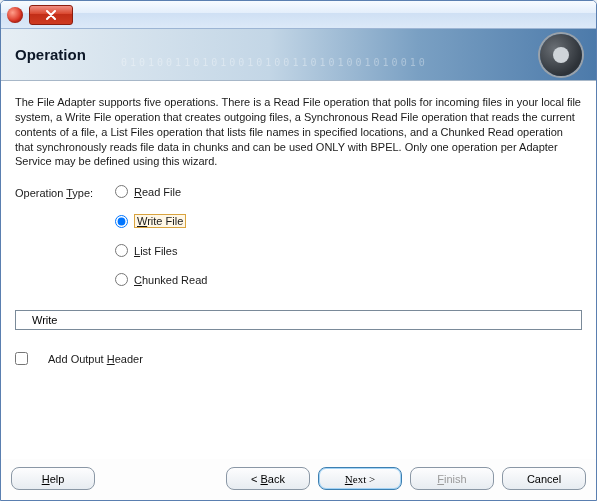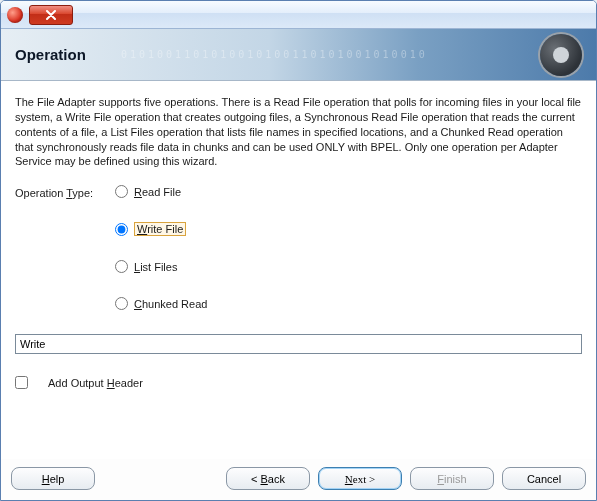--- a/index.html
+++ b/index.html
@@ -80,49 +80,49 @@
     position:relative;
     box-shadow: 0 0 0 2px #9aa2aa;
     margin-right:8px;
   }
   .gear::before{
     content:"";position:absolute;inset:13px;border-radius:50%;
     background:#cfd4d9;
   }
   .digits {
     position:absolute;
-    right:0;bottom:20px;left:120px;
+    right:0;bottom:12px;left:120px;
     color: rgba(255,255,255,0.35);
     font-family: monospace;
     font-size:10px;
     letter-spacing:3px;
     white-space:nowrap;
     overflow:hidden;
   }
   .content {
     flex:1;
     background:#fff;
     padding: 14px 14px 8px 14px;
     color:#1a1a1a;
     overflow:auto;
   }
   .intro { line-height: 1.35; margin-bottom: 16px;}
   .row { display:flex; margin-top:4px;}
   .label-col { width: 100px; text-align:left; padding-top:2px;}
-  .radios { flex:1; display:flex; flex-direction:column; gap:24px;}
+  .radios { flex:1; display:flex; flex-direction:column; gap:16px;}
   .radio-item { display:flex; align-items:center; gap:6px;}
   .radio-item label { cursor:pointer;}
   .radio-item input { cursor:pointer;}
   .radio-hl { border:1px solid #d9a33d; background:#fff7e6; padding:0 2px;}
   .opname-row { display:flex; align-items:center; margin-top:24px;}
   .opname-row label { width:100px; }
   .opname-row input[type=text]{
     flex:1;
     border:1px solid #7a8a99;
-    padding:2px 4px;
+    padding:2px 16px;
     font-size:11px;
     height:20px;
   }
   .check-row { margin-top:22px; display:flex; align-items:center; gap:20px;}
   .footer {
     display:flex;
     gap:8px;
     padding: 8px 10px 10px 10px;
     background:#fdfdfd;
     align-items:center;

